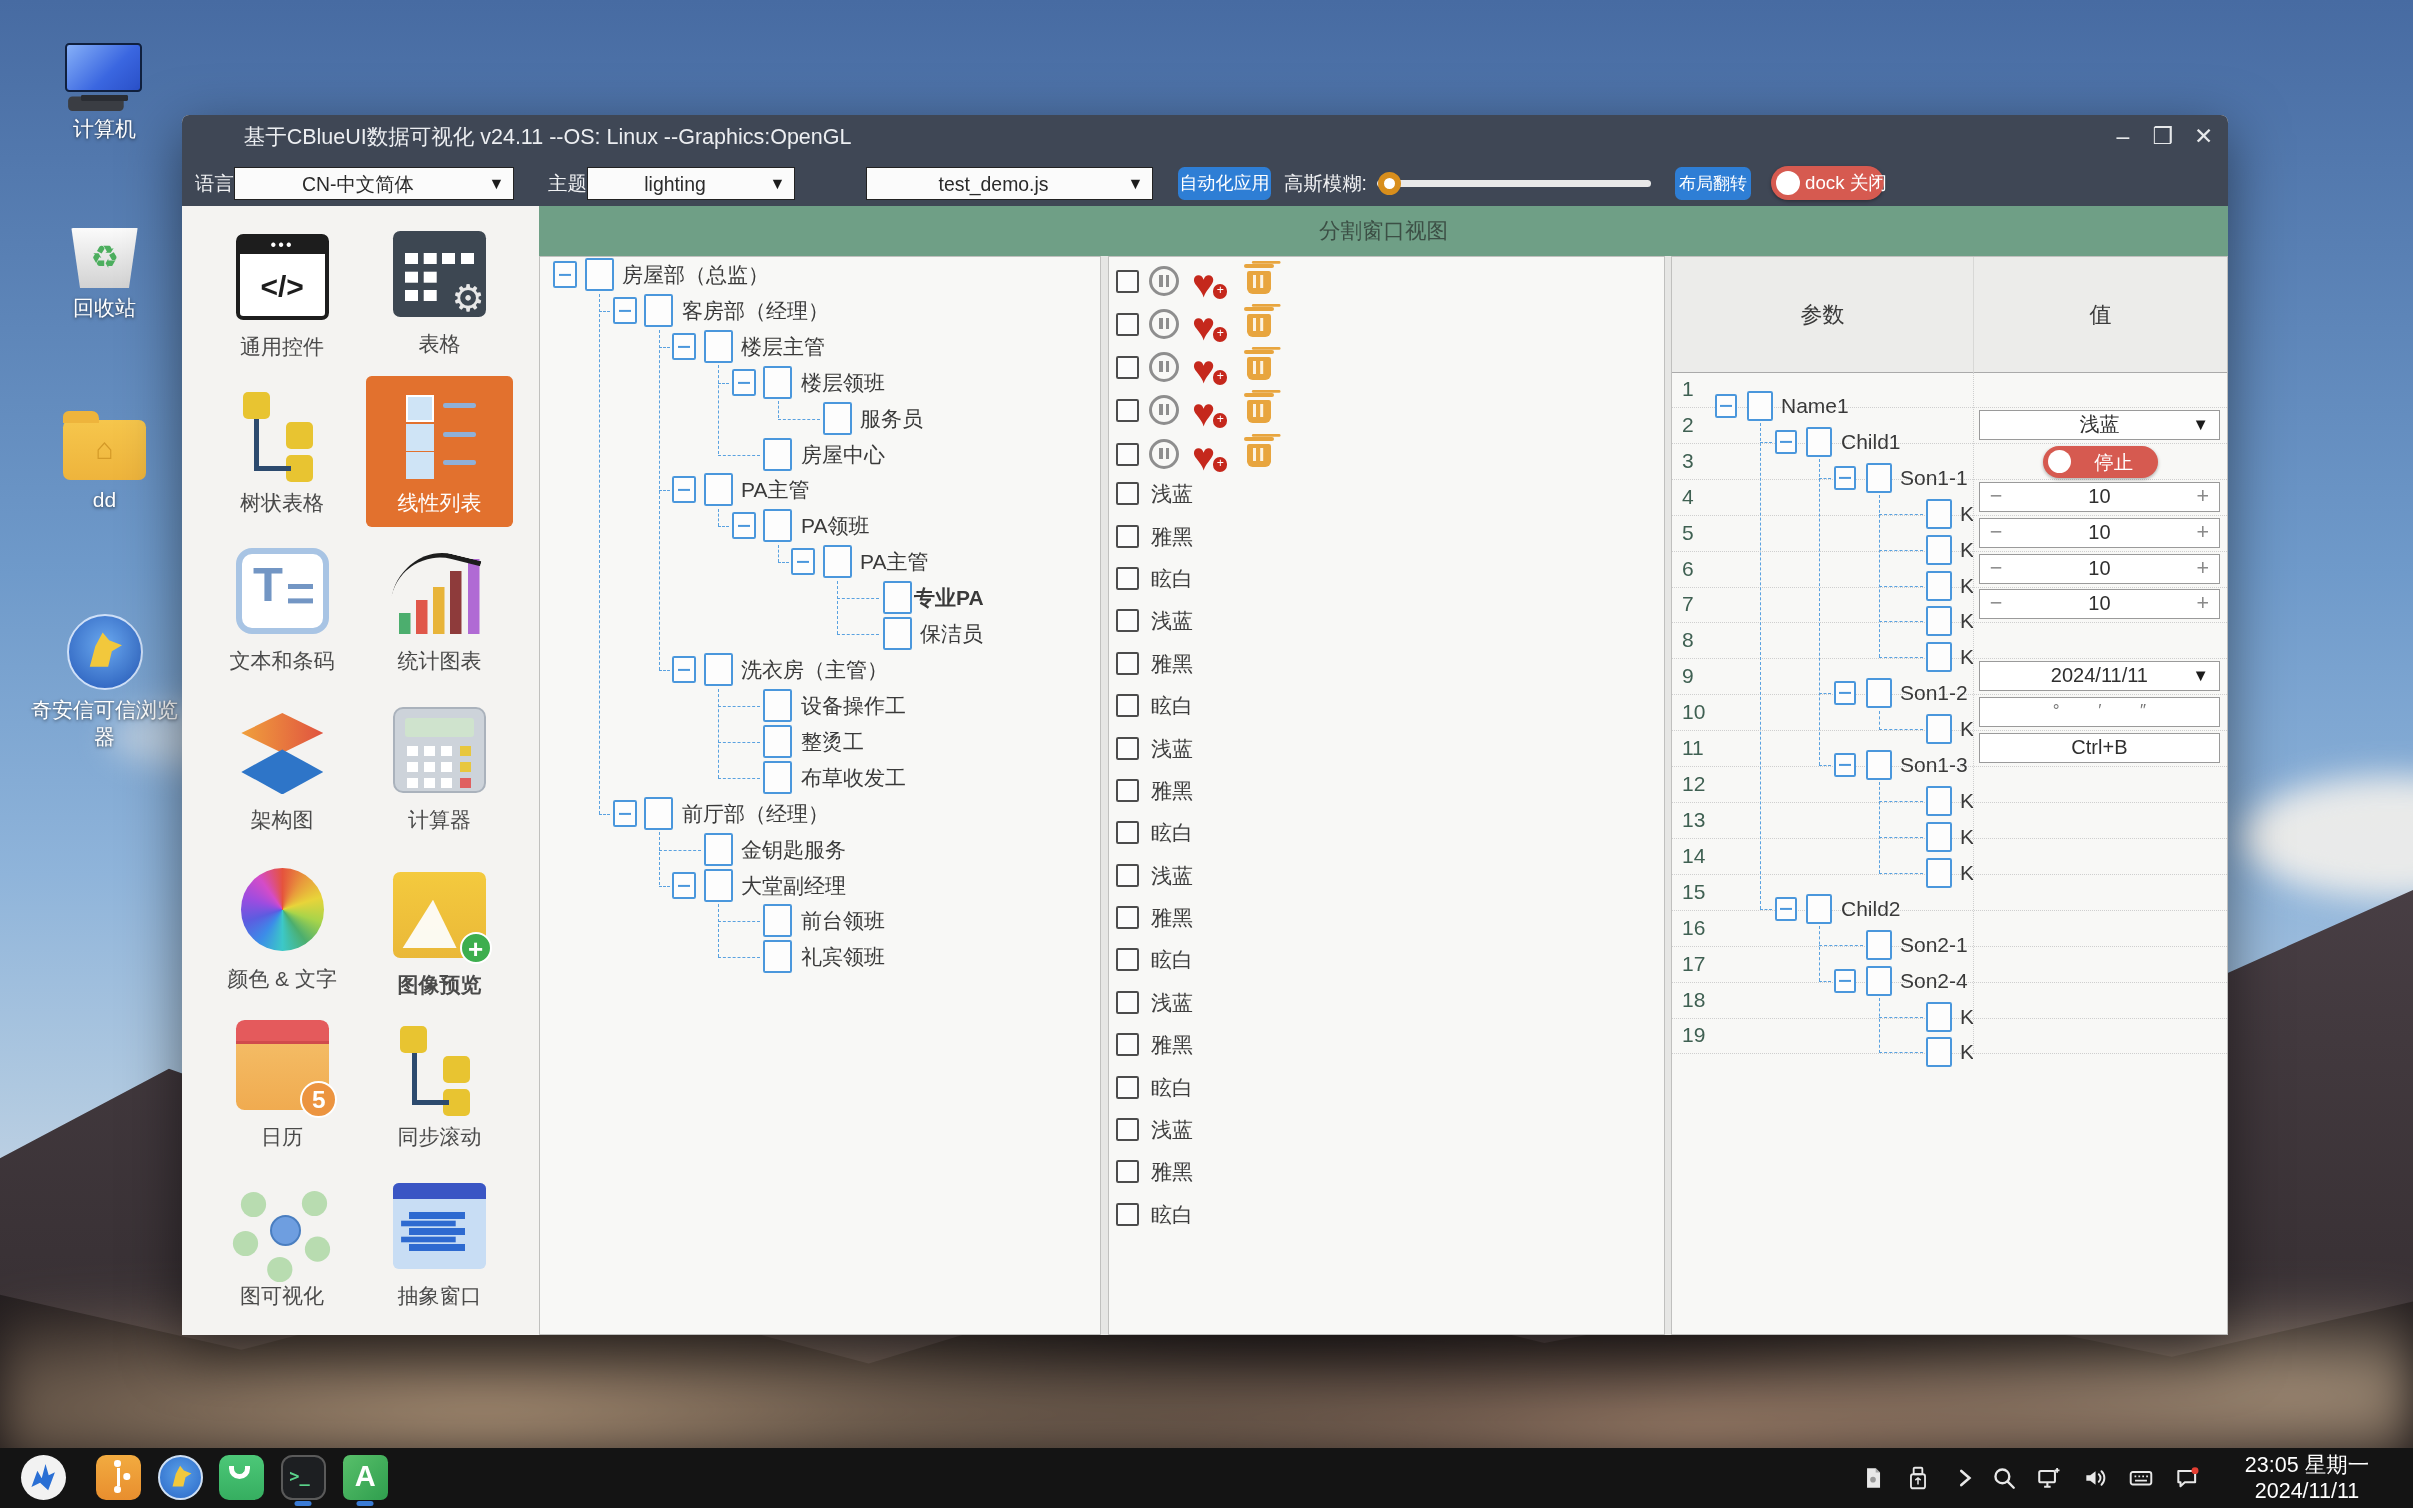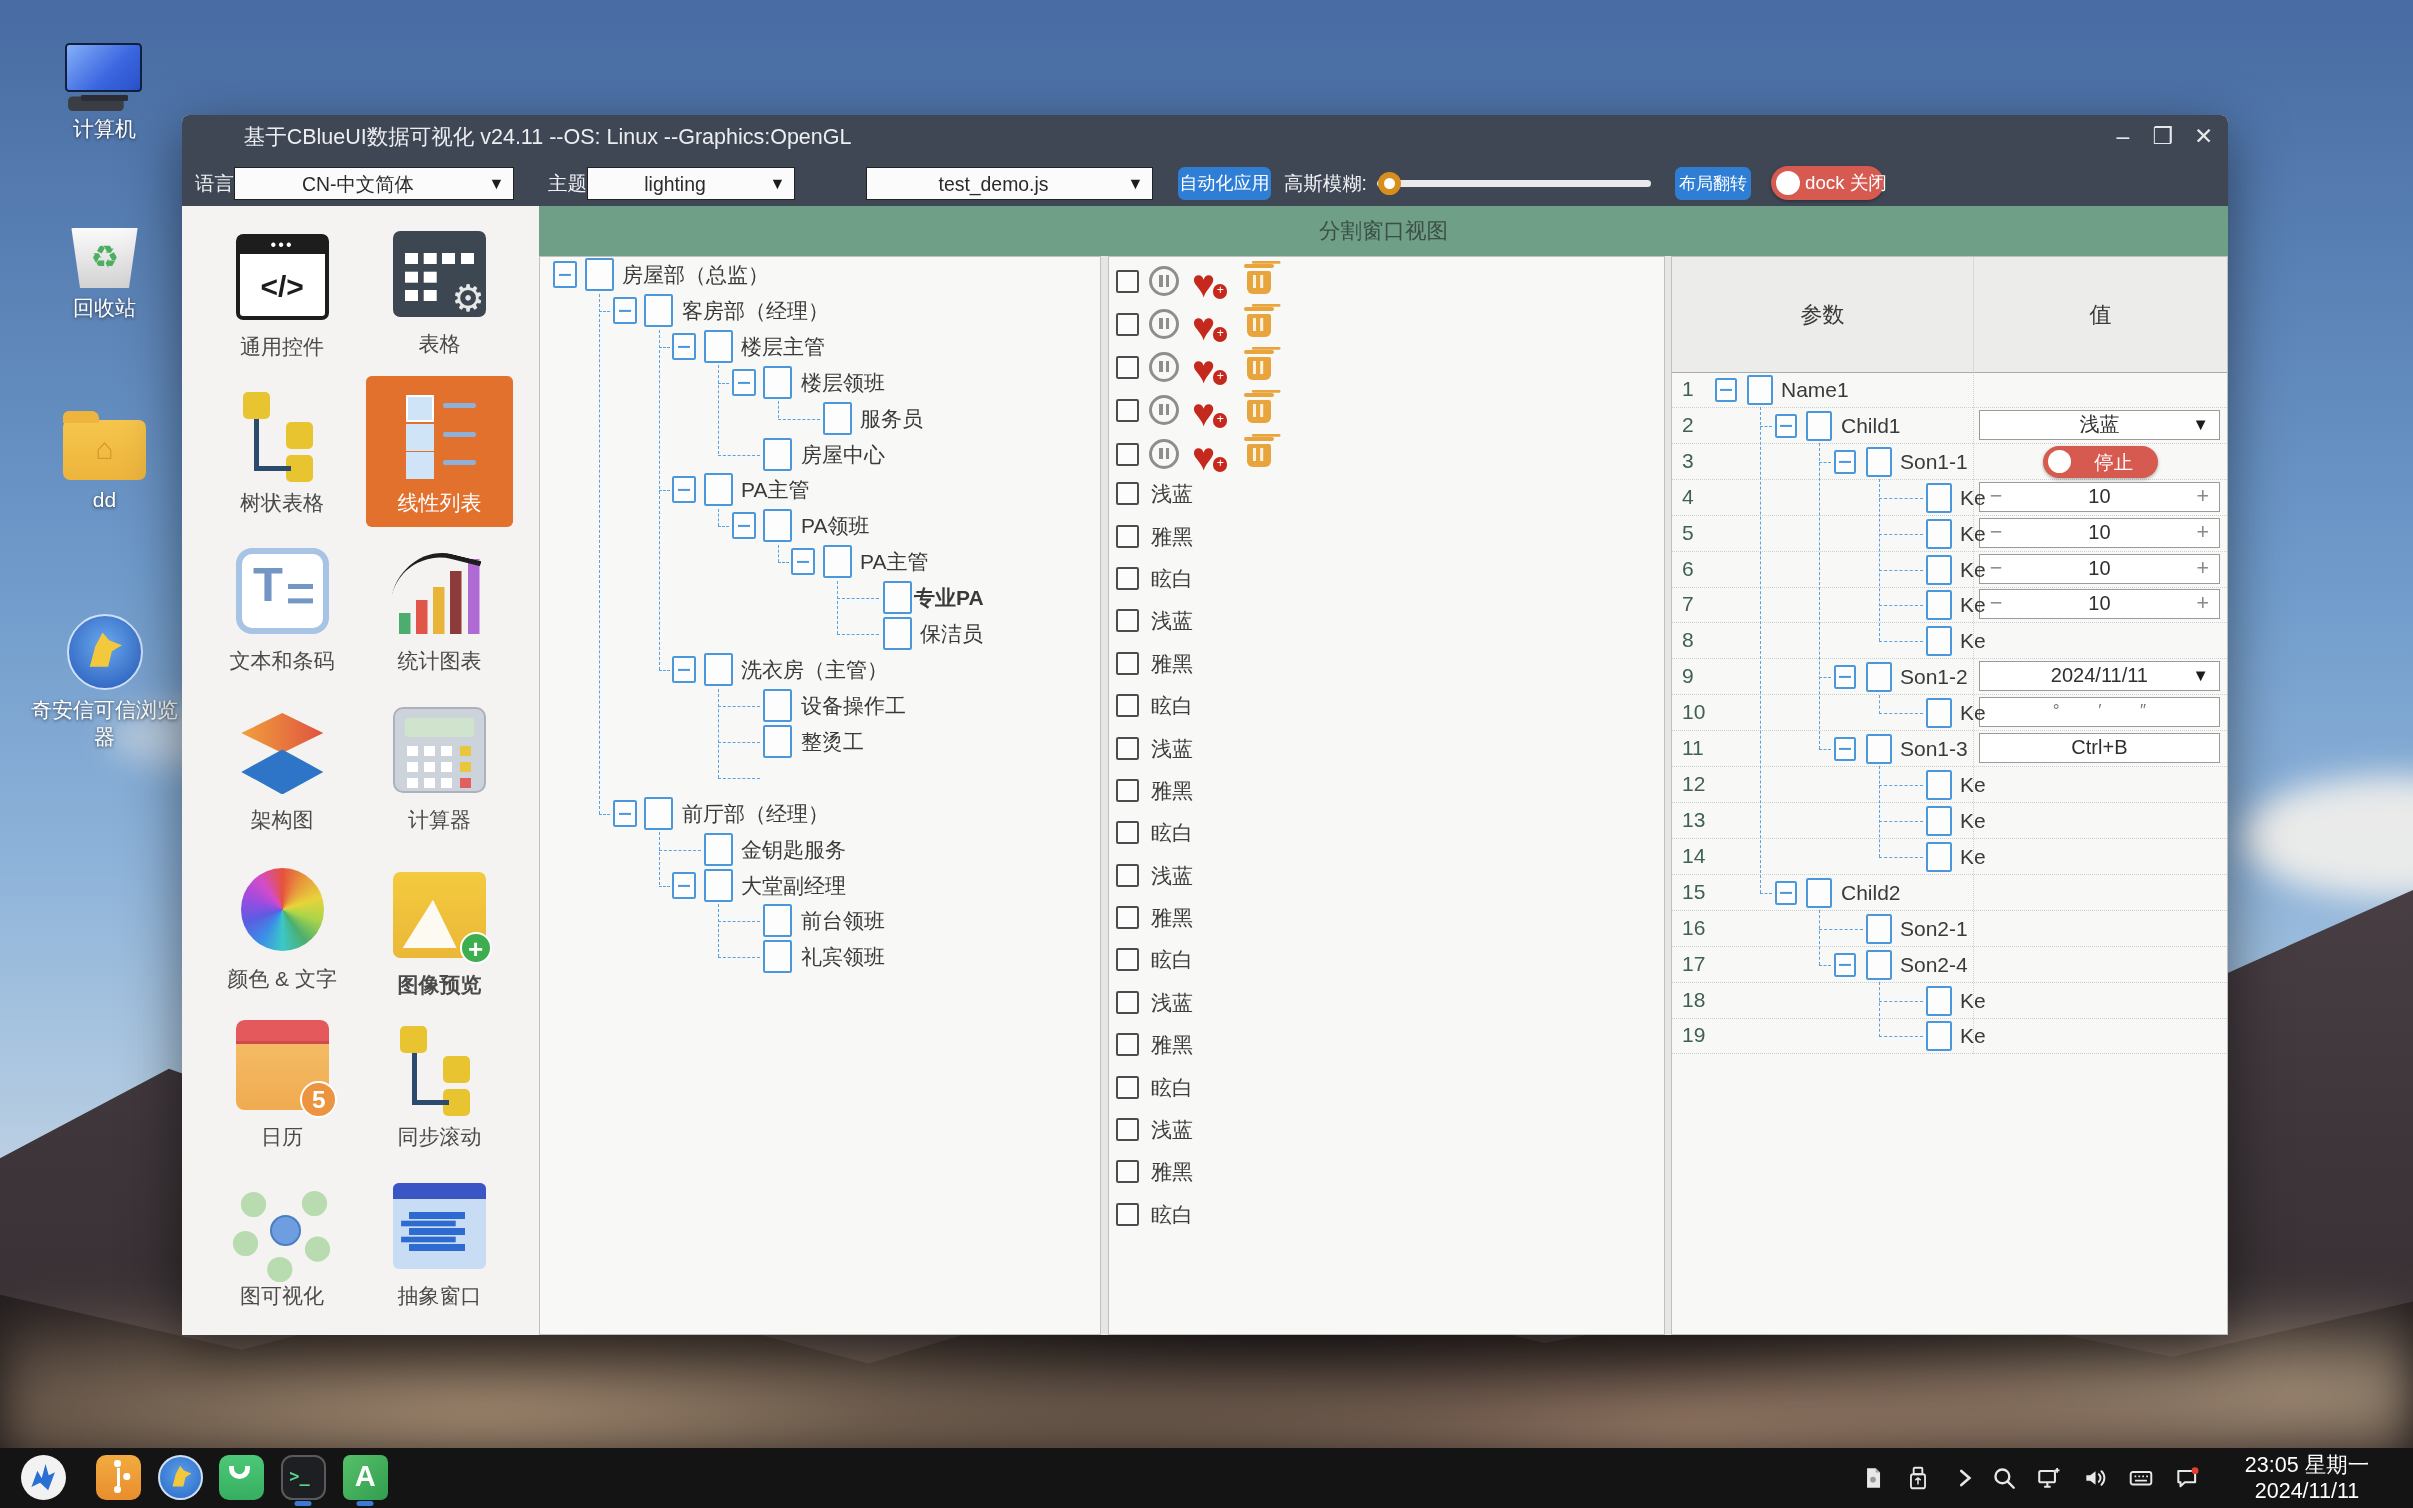--- a/index.html
+++ b/index.html
@@ -376,20 +376,24 @@
             <div class="tlab" style="left: 201px;">洗衣房（主管）</div>
           </div>
           <div class="trow" style="top: 431px;">
             <div class="tbox" style="left: 223px; top: 1.4px;"></div>
             <div class="tlab" style="left: 261px;">设备操作工</div>
           </div>
           <div class="trow" style="top: 467px;">
             <div class="tbox" style="left: 223px; top: 1.4px;"></div>
             <div class="tlab" style="left: 261px;">整烫工</div>
           </div>
+          <div class="trow" style="top: 503px;">
+            <div class="tbox" style="left: 223px; top: 1.4px;"></div>
+            <div class="tlab" style="left: 261px;">布草收发工</div>
+          </div>
           <div class="trow" style="top: 539px;">
             <div class="texp" style="left: 73px; top: 4.3px;">
               <i></i>
             </div>
             <div class="tbox" style="left: 104px; top: 1.4px;"></div>
             <div class="tlab" style="left: 142px;">前厅部（经理）</div>
           </div>
           <div class="trow" style="top: 575px;">
             <div class="tbox" style="left: 164px; top: 1.4px;"></div>
             <div class="tlab" style="left: 201px;">金钥匙服务</div>
@@ -656,21 +660,21 @@
               <div class="pcell"></div>
             </div>
             <div class="tabrow" style="top: 611px;">
               <div class="rnum">18</div>
               <div class="pcell"></div>
             </div>
             <div class="tabrow" style="top: 646px;">
               <div class="rnum">19</div>
               <div class="pcell"></div>
             </div>
-            <div style="position: absolute; left: 0px; top: 0px; width: 301px; height: 682px; overflow: hidden; pointer-events: none; padding-left: 38px;">
+            <div style="position: absolute; left: 0px; top: 16px; width: 301px; height: 682px; overflow: hidden; pointer-events: none;">
               <div class="trow" style="top: 0px;">
                 <div class="texp" style="left: 43px; top: 5.7px;">
                   <i></i>
                 </div>
                 <div class="tbox" style="left: 75px; top: 2.9px;"></div>
                 <div class="tlab" style="left: 109px;">Name1</div>
               </div>
               <div class="trow" style="top: 36px;">
                 <div class="texp" style="left: 103px; top: 5.7px;">
                   <i></i>

